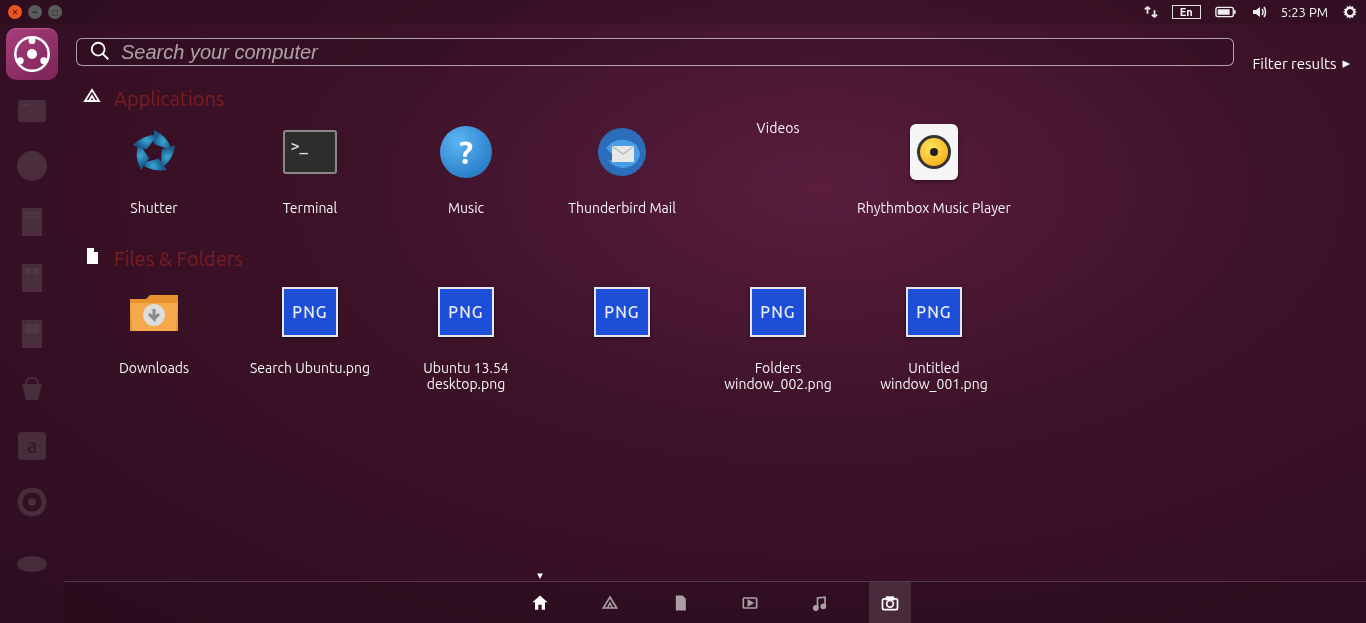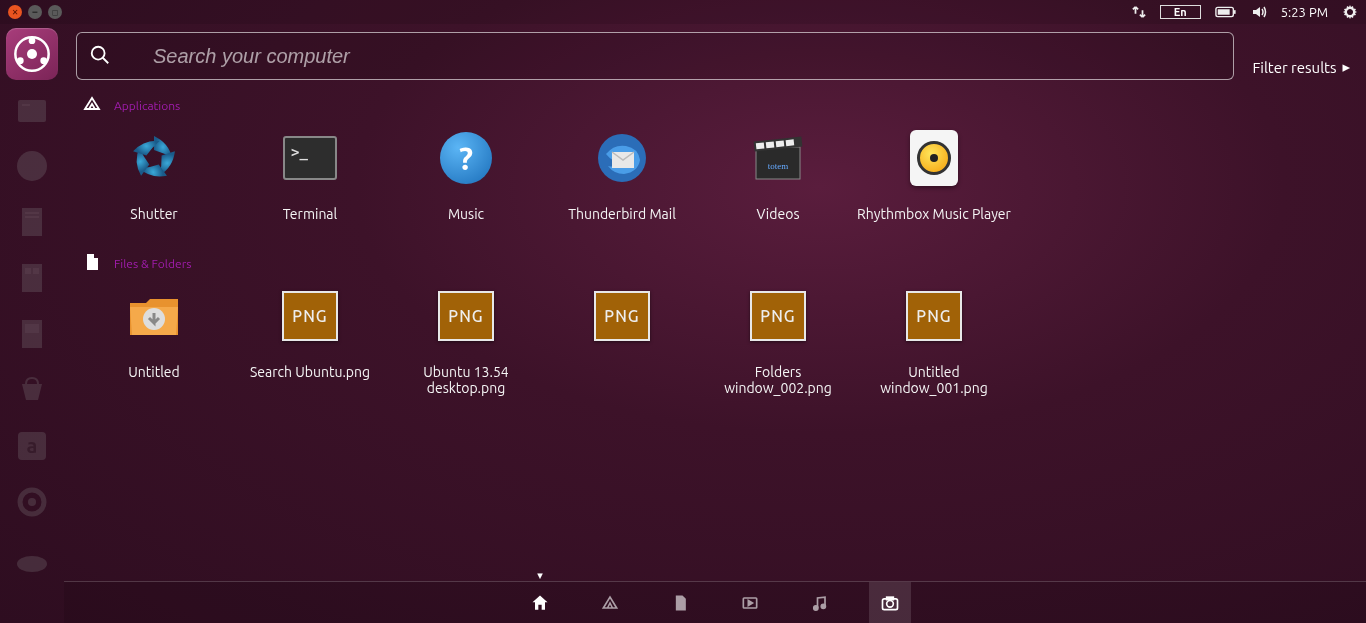--- a/index.html
+++ b/index.html
@@ -16,51 +16,50 @@
   background: rgba(0,0,0,0.1);
   display: flex; justify-content: space-between; align-items: center;
   padding: 0 8px; z-index: 100;
 }
 .win-controls { display: flex; gap: 6px; }
 .win-control { width: 14px; height: 14px; border-radius: 50%; display:flex; align-items:center; justify-content:center; font-size:8px; }
 .wc-close { background: #e95420; color:#4d0f00;}
 .wc-min { background: #5a5a5a; color:#2a2a2a;}
 .wc-max { background: #5a5a5a; color:#2a2a2a;}
 .sys-right { display: flex; align-items: center; gap: 14px; font-size: 13px; font-weight: 400; }
-.sys-right .lang-box { border: 1px solid #ddd; border-radius:0; padding: 0 13px; font-size:11px; font-weight:bold; }
+.sys-right .lang-box { border: 1px solid #ddd; border-radius:0; padding: 0 7px; font-size:11px; font-weight:bold; }
 .sys-right svg { display: block; }
 
 
 .launcher {
   position: absolute; left: 0; top: 24px; bottom: 0; width: 64px;
   display: flex; flex-direction: column; align-items: center;
   padding-top: 4px; gap: 4px; z-index: 50;
 }
 .launch-item { width: 52px; height: 52px; border-radius: 10px; display:flex; align-items:center; justify-content:center; position:relative; }
 .launch-item.active { background: linear-gradient(145deg, #a83d7b, #7b2457); box-shadow: inset 0 1px 1px rgba(255,255,255,0.2); }
 .launch-item.dim { opacity: 0.25; }
 .launch-item svg { width: 40px; height: 40px; }
 
 
 .dash { position: absolute; left: 64px; top: 24px; right: 0; bottom: 0; padding: 8px 12px 0 12px; }
 .search-row { display:flex; align-items:center; gap: 18px; }
 .search-box {
-  flex: 1; height: 48px; border: 1px solid rgba(255,255,255,0.6);
+  flex: 1; height: 28px; border: 1px solid rgba(255,255,255,0.6);
   border-radius: 6px; display:flex; align-items:center; padding: 0 12px;
   background: rgba(0,0,0,0.1);
-  gap: 32px;
 }
 .search-box input {
   flex:1; background: transparent; border: none; outline: none;
   color: #fff; font-size: 20px; font-style: italic; font-weight: 300;
 }
 .search-box input::placeholder { color: rgba(255,255,255,0.6); }
 .filter { display:flex; align-items:center; gap:6px; font-size:15px; white-space:nowrap; cursor:pointer; padding-right: 4px; margin-top: 22px;}
 
-.section-head { display:flex; align-items:center; gap: 12px; margin: 14px 0 10px 6px; font-size:12px; color:#a21caf;}
+.section-head { display:flex; align-items:center; gap: 12px; margin: 14px 0 10px 6px; font-size:20px; color:#7f1d1d;}
 .section-head svg { width:20px; height:20px; }
 
 .grid { display:flex; gap: 0; flex-wrap: nowrap; }
 .app-tile { width: 156px; display:flex; flex-direction:column; align-items:center; text-align:center; cursor:pointer; }
 .app-icon { width:64px; height:64px; display:flex; align-items:center; justify-content:center; margin-bottom: 16px; }
 .app-label { font-size: 14px; color:#f5f5f5; line-height:1.15; min-height: 32px;}
 
 
 .icon-terminal { background:#2d2d2d; border:2px solid #888; width:54px; height:44px; border-radius:3px; position:relative;}
 .icon-terminal::before { content:">_"; color:#ddd; font:bold 14px monospace; position:absolute; left:6px; top:6px;}
@@ -68,21 +67,21 @@
 .icon-tbird { width:56px; height:56px; }
 .icon-videos { width:56px; height:50px; }
 .icon-texted { background:#f8f8f8; width:44px; height:54px; border-radius:2px; position:relative; transform:rotate(-3deg); box-shadow:1px 1px 3px rgba(0,0,0,0.4);}
 .icon-texted::before{content:"";position:absolute;right:-8px;bottom:8px;width:26px;height:6px;background:#d9a830;transform:rotate(-45deg);border-radius:1px;}
 .icon-texted::after{content:"";position:absolute;left:6px;top:8px;right:8px;height:2px;background:#bbb;box-shadow:0 5px 0 #bbb,0 10px 0 #bbb,0 15px 0 #bbb,0 20px 0 #bbb;}
 .icon-rhythm { background:#f5f5f5; width:48px; height:56px; border-radius:6px; display:flex; align-items:center; justify-content:center; box-shadow:0 2px 4px rgba(0,0,0,0.4);}
 .icon-rhythm-inner{width:34px;height:34px;border-radius:50%;background:radial-gradient(circle at 40% 35%,#ffe55c,#f5a00a);border:3px solid #333;display:flex;align-items:center;justify-content:center;}
 .icon-rhythm-inner::after{content:"";width:8px;height:8px;border-radius:50%;background:#222;}
 
 .icon-folder { width:56px; height:46px;}
-.icon-png { background:#a16207; border:2px solid #e8e8e8; width:56px; height:50px; display:flex; align-items:center; justify-content:center; color:#eee; font-size:16px; font-weight:500; letter-spacing:1px; box-shadow:0 1px 3px rgba(0,0,0,0.5);}
+.icon-png { background:#1d4ed8; border:2px solid #e8e8e8; width:56px; height:50px; display:flex; align-items:center; justify-content:center; color:#eee; font-size:16px; font-weight:500; letter-spacing:1px; box-shadow:0 1px 3px rgba(0,0,0,0.5);}
 
 
 .lens-bar { position:absolute; bottom:0; left:64px; right:0; height:42px; display:flex; align-items:center; justify-content:center; gap:28px; border-top: 1px solid rgba(255,255,255,0.18); background: rgba(0,0,0,0.1);}
 .lens { width:42px; height:42px; display:flex; align-items:center; justify-content:center; cursor:pointer; opacity:0.6;}
 .lens.active-lens { position:relative; }
 .lens.home-lens { opacity:1; }
 .lens.selected { background: rgba(255,255,255,0.12); opacity:1; }
 .lens svg { width:20px; height:20px; }
 .lens-arrow { position:absolute; bottom:42px; left:50%; transform:translateX(-50%); color:#fff; font-size:11px;}
 </style>
@@ -254,31 +253,20 @@
           <svg class="icon-tbird" viewBox="0 0 56 56">
             <circle cx="28" cy="28" r="24" fill="#2b6db8"></circle>
             <path d="M12 24 Q20 14 32 16 Q44 18 46 30 Q44 42 30 44 Q20 44 14 36 Q24 38 30 32 Q20 34 12 24" fill="#4a9de8"></path>
             <path d="M18 22 L40 22 L40 38 L18 38 Z" fill="#e8e8e8"></path>
             <path d="M18 22 L29 30 L40 22" fill="none" stroke="#bbb" stroke-width="1.5"></path>
           </svg>
         </div>
       <div class="app-label">Thunderbird Mail</div>
     </div>
     <div class="app-tile">
-      <div class="app-icon">
-          <svg class="icon-videos" viewBox="0 0 56 50">
-            <rect x="6" y="14" width="44" height="32" fill="#2a2a2a" stroke="#888"></rect>
-            <rect x="4" y="6" width="48" height="10" fill="#333" transform="rotate(-6 28 11)"></rect>
-            <rect x="6" y="8" width="8" height="6" fill="#eee" transform="rotate(-6 28 11)"></rect>
-            <rect x="16" y="8" width="8" height="6" fill="#eee" transform="rotate(-6 28 11)"></rect>
-            <rect x="26" y="8" width="8" height="6" fill="#eee" transform="rotate(-6 28 11)"></rect>
-            <rect x="36" y="8" width="8" height="6" fill="#eee" transform="rotate(-6 28 11)"></rect>
-            <text x="28" y="36" fill="#6af" font-size="9" text-anchor="middle" font-family="cursive">totem</text>
-          </svg>
-        </div>
       <div class="app-label">Videos</div>
     </div>
     <div class="app-tile">
       <div class="app-icon">
           <div class="icon-rhythm">
             <div class="icon-rhythm-inner"></div>
           </div>
         </div>
       <div class="app-label">Rhythmbox Music Player</div>
     </div>
@@ -296,21 +284,21 @@
     <div class="app-tile">
       <div class="app-icon">
           <svg class="icon-folder" viewBox="0 0 56 46">
             <path d="M4 10 L20 10 L24 6 L52 6 L52 42 L4 42 Z" fill="#e8922e"></path>
             <path d="M4 14 L52 14 L50 42 L6 42 Z" fill="#f5a94a"></path>
             <path d="M28 18 L28 30 M22 26 L28 32 L34 26" stroke="#fff" stroke-width="4" fill="none" stroke-linecap="round"></path>
             <circle cx="28" cy="26" r="11" fill="#ddd"></circle>
             <path d="M28 20 L28 30 L23 25 M28 30 L33 25" stroke="#888" stroke-width="3" fill="none"></path>
           </svg>
         </div>
-      <div class="app-label">Untitled</div>
+      <div class="app-label">Downloads</div>
     </div>
     <div class="app-tile">
       <div class="app-icon">
           <div class="icon-png">PNG</div>
         </div>
       <div class="app-label">Search Ubuntu.png</div>
     </div>
     <div class="app-tile">
       <div class="app-icon">
           <div class="icon-png">PNG</div>

